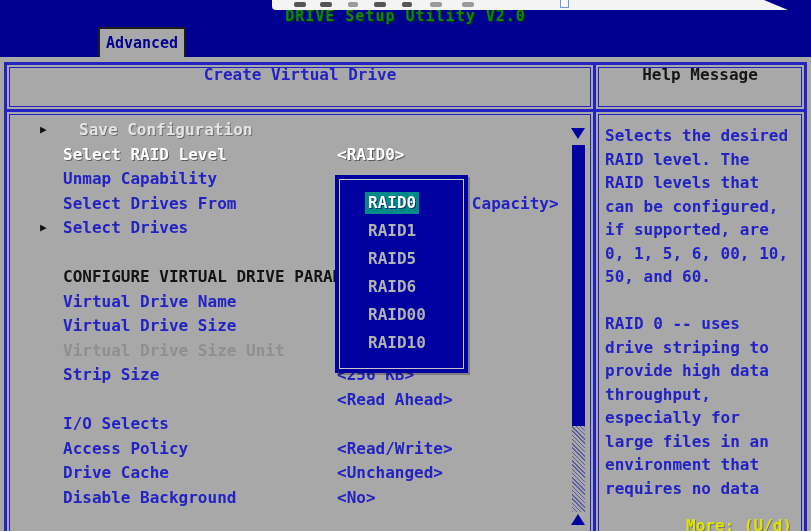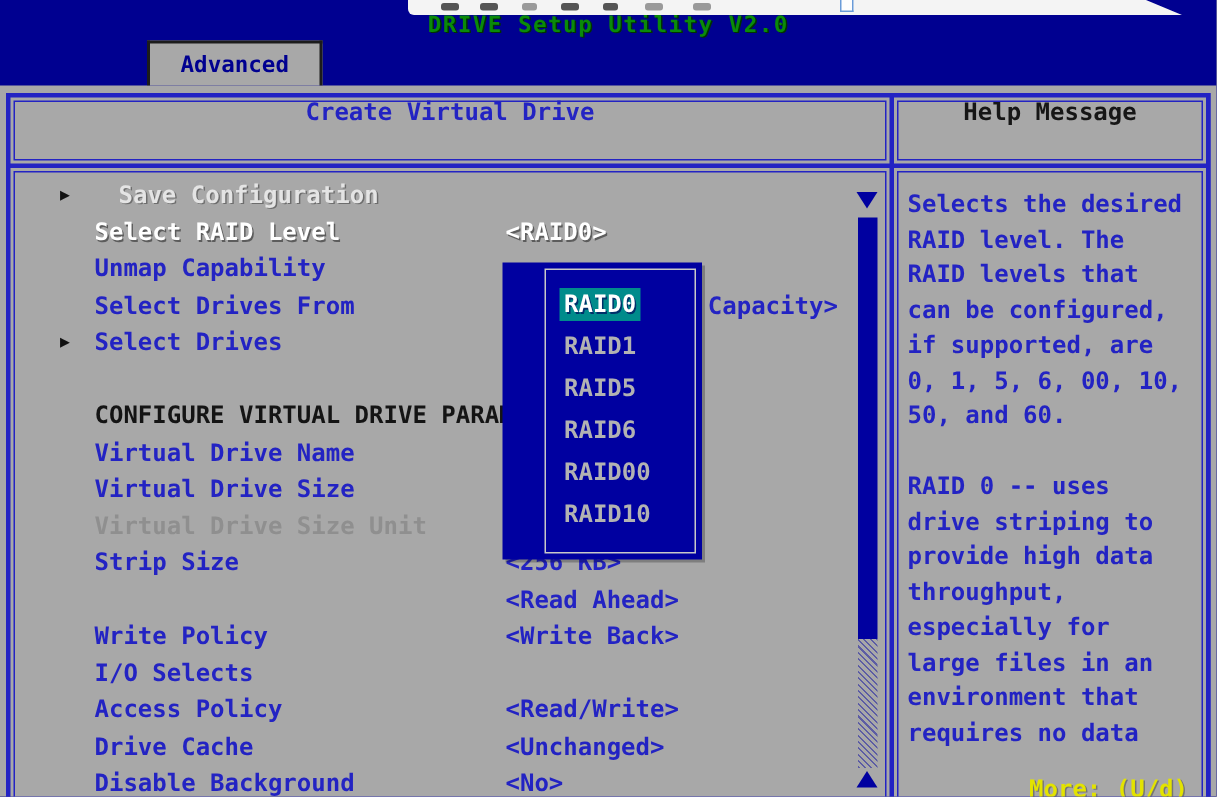--- a/index.html
+++ b/index.html
@@ -27,21 +27,21 @@
     border:1px solid #6a9bd8;background:#fdfdfd;border-top:none;
   }
   
   .bios-title{
     position:absolute;top:7px;left:0;right:0;text-align:center;z-index:5;
     color:var(--title-green);font-size:15px;letter-spacing:1px;
     text-shadow:1px 1px 0 #003300;
   }
   
   .tab{
-    position:absolute;left:98px;top:27px;width:117px;height:30px;z-index:6;
+    position:absolute;left:98px;top:27px;width:88px;height:30px;z-index:6;
     background:var(--panel-gray);border:2px solid #1c1c1c;border-bottom:none;
     color:var(--navy-bg);font-size:15px;text-align:center;line-height:28px;
   }
   
   .content-bg{position:absolute;left:0;top:57px;width:811px;height:474px;background:var(--panel-gray);z-index:2;}
   
   .window{
     position:absolute;left:4px;top:62px;width:803px;height:620px;z-index:3;
     background:var(--border-blue);border:3px solid var(--border-blue);
     display:grid;grid-template-columns:586px 1fr;grid-template-rows:44px 1fr;gap:3px;
@@ -70,21 +70,21 @@
   .sb-thumb{position:absolute;right:8px;top:33px;width:13px;height:281px;background:var(--dropdown-navy);}
   .sb-track{
     position:absolute;right:8px;top:314px;width:13px;height:86px;
     background:repeating-linear-gradient(45deg,rgba(0,0,160,.45) 0 1px,rgba(0,0,0,0) 1px 3px);
   }
   
   .dropdown{
     position:absolute;left:328px;top:110px;width:133px;height:198px;z-index:10;
     background:var(--dropdown-navy);box-shadow:2px 2px 0 rgba(0,0,0,.25);
   }
-  .dropdown-inner{position:absolute;inset:4px;border:1px solid #c8c8c8;padding:12px 0 0 12px;margin-left:24px;}
+  .dropdown-inner{position:absolute;inset:4px;border:1px solid #c8c8c8;padding:12px 0 0 28px;}
   .opt{height:28px;line-height:22px;font-size:16px;color:var(--dropdown-item-gray);}
   .opt .opt-label{display:inline-block;padding:0 3px;margin-left:-3px;}
   .opt.sel .opt-label{background:var(--highlight-teal);color:#fff;text-shadow:1px 1px 0 #00306a;}
   
   .help-body{position:relative;overflow:hidden;}
   .help-text{
     position:absolute;left:9px;top:12px;right:4px;
     color:var(--item-blue);font-size:16px;line-height:23.5px;white-space:pre-line;
   }
   .more{
@@ -157,24 +157,20 @@
           <span class="lbl">Virtual Drive Size Unit</span>
         </div>
         <div class="row normal">
           <span class="lbl">Strip Size</span>
           <span class="val">&lt;256 KB&gt;</span>
         </div>
         <div class="row normal">
           <span class="val">&lt;Read Ahead&gt;</span>
         </div>
         <div class="row normal">
-          <span class="lbl">Write Policy</span>
-          <span class="val">&lt;Write Back&gt;</span>
-        </div>
-        <div class="row normal">
           <span class="lbl">I/O Selects</span>
         </div>
         <div class="row normal">
           <span class="lbl">Access Policy</span>
           <span class="val">&lt;Read/Write&gt;</span>
         </div>
         <div class="row normal">
           <span class="lbl">Drive Cache</span>
           <span class="val">&lt;Unchanged&gt;</span>
         </div>

